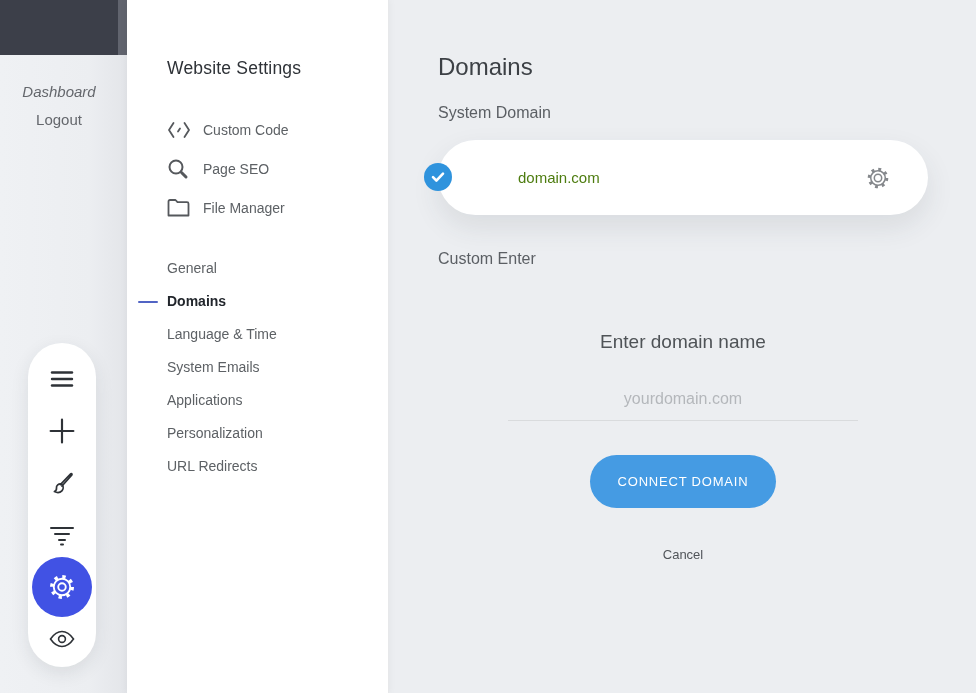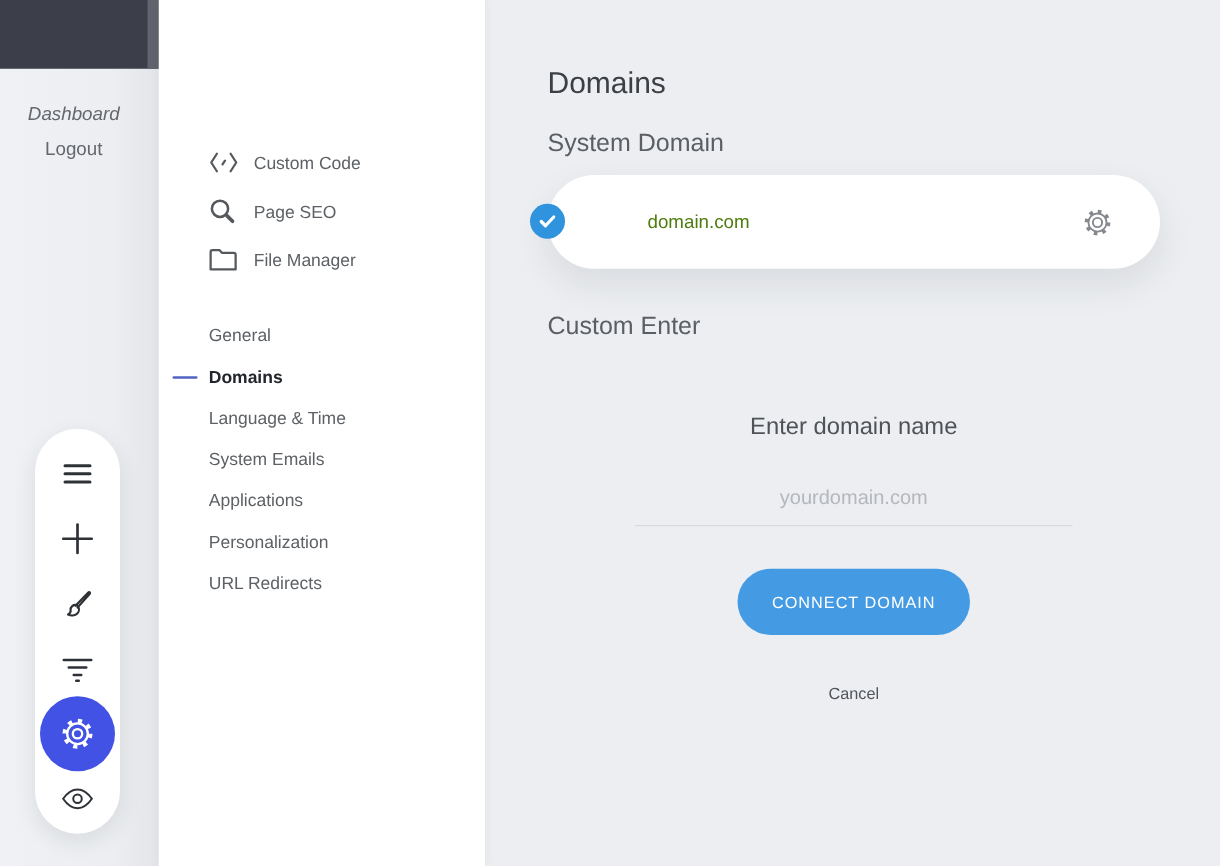--- a/index.html
+++ b/index.html
@@ -83,21 +83,21 @@
     background:var(--active-dash,#5164c4); display:none;
   }
   .section-item.active .active-dash { display:block; }
 
   
   .main { position:absolute; left:389px; top:0; width:587px; height:693px; }
   .main-title {
     position:absolute; left:49px; top:53px;
     font-size:24px; font-weight:500; color:#3c4045;
   }
-  .group-label { position:absolute; left:49px; font-size:20px; color:#5b5f64; }
+  .group-label { position:absolute; left:49px; font-size:16px; color:#5b5f64; }
   .group-label.system { top:104px; }
   .group-label.custom { top:250px; }
 
   .domain-card {
     position:absolute; left:49px; top:140px; width:490px; height:75px;
     background:#fff; border-radius:38px;
     box-shadow:0 12px 28px rgba(50,55,70,.10);
     display:flex; align-items:center;
   }
   .check-badge {
@@ -188,20 +188,21 @@
       <button class="tbtn eye">
         <svg width="28" height="24" viewBox="0 0 28 24" fill="none" stroke="currentColor" stroke-width="1.6">
           <path d="M2.5 12 C6.5 6.2 10.5 4.5 14 4.5 C17.5 4.5 21.5 6.2 25.5 12 C21.5 17.8 17.5 19.5 14 19.5 C10.5 19.5 6.5 17.8 2.5 12 Z"></path>
           <circle cx="14" cy="12" r="3.4"></circle>
         </svg>
       </button>
     </div>
   </div>
 
   <div class="panel">
+    <div class="panel-title">Website Settings</div>
 
     <div class="tools">
       <div class="tool-row">
         <span class="ticon">
           <svg width="24" height="18" viewBox="0 0 24 18" fill="none" stroke="currentColor" stroke-width="1.8" stroke-linecap="round" stroke-linejoin="round">
             <polyline points="6.5,2 2,9 6.5,16"></polyline>
               <polyline points="17.5,2 22,9 17.5,16"></polyline>
               <line x1="13" y1="7.5" x2="11" y2="10.5"></line>
           </svg>
         </span>

